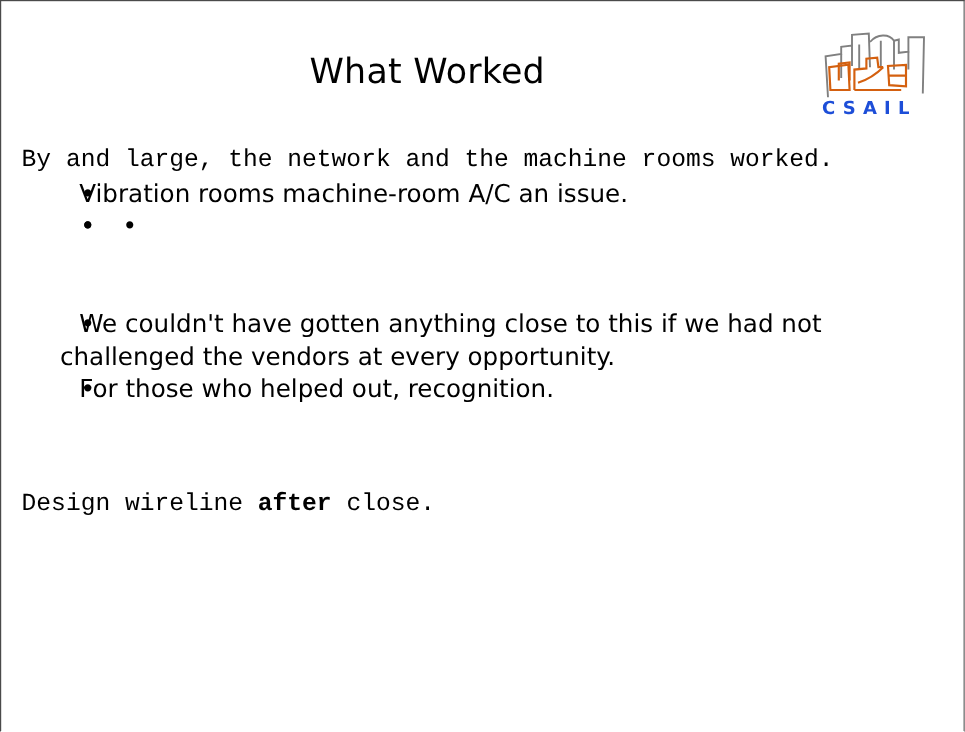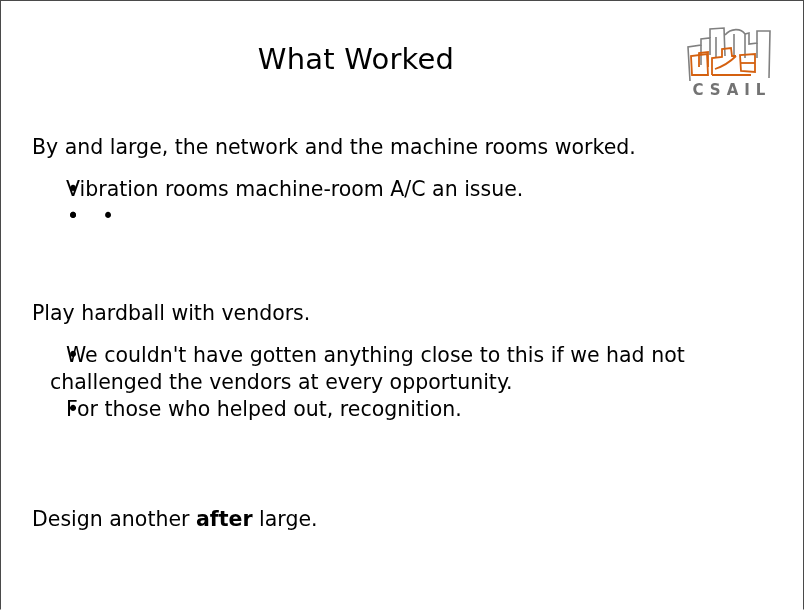--- a/index.html
+++ b/index.html
@@ -52,43 +52,43 @@
     top: 0;
     left: 0;
     width: 100px;
     height: 58px;
   }
   .logo-wordmark {
     position: absolute;
     top: 56px;
     left: 0;
     width: 100px;
-    text-align: center;
     font-size: 15px;
     font-weight: bold;
     letter-spacing: 6px;
     text-indent: 6px;
-    color: #737373;
+    color: #1d4ed8;
     white-space: nowrap;
   }
 
   
   .body {
     position: absolute;
     top: 118px;
     left: 16px;
     width: 700px;
     color: #000000;
   }
 
   .para {
     font-size: 20.5px;
     line-height: 27px;
-    margin: 15px;
+    margin: 1px;
     padding: 0;
+    font-family: Liberation Mono, monospace;
   }
 
   .lead {
     padding-left: 0px;
   }
 
   .bullet {
     position: relative;
     padding-left: 33px;   
     text-indent: 16px;    
@@ -177,33 +177,32 @@
       </div>
 
       <div class="bullet2">
         <span class="dot">•</span>
       </div>
     </div>
 
     <div class="gap-lg"></div>
 
     <div>
-      <p class="para lead">Play hardball with vendors.</p>
 
       <div class="bullet">
         <span class="dot">•</span>
         <span class="btext">We couldn't have gotten anything close to this if we had not challenged the vendors at every opportunity.</span>
       </div>
 
       <div class="bullet">
         <span class="dot">•</span>
         <span class="btext">For those who helped out, recognition.</span>
       </div>
     </div>
 
     <div class="gap-md"></div>
 
     <p class="para lead">
-      <span>Design another </span><span class="bold">after</span><span> large.</span>
+      <span>Design wireline </span><span class="bold">after</span><span> close.</span>
     </p>
 
   </div>
 </div>
 
 </body></html>

